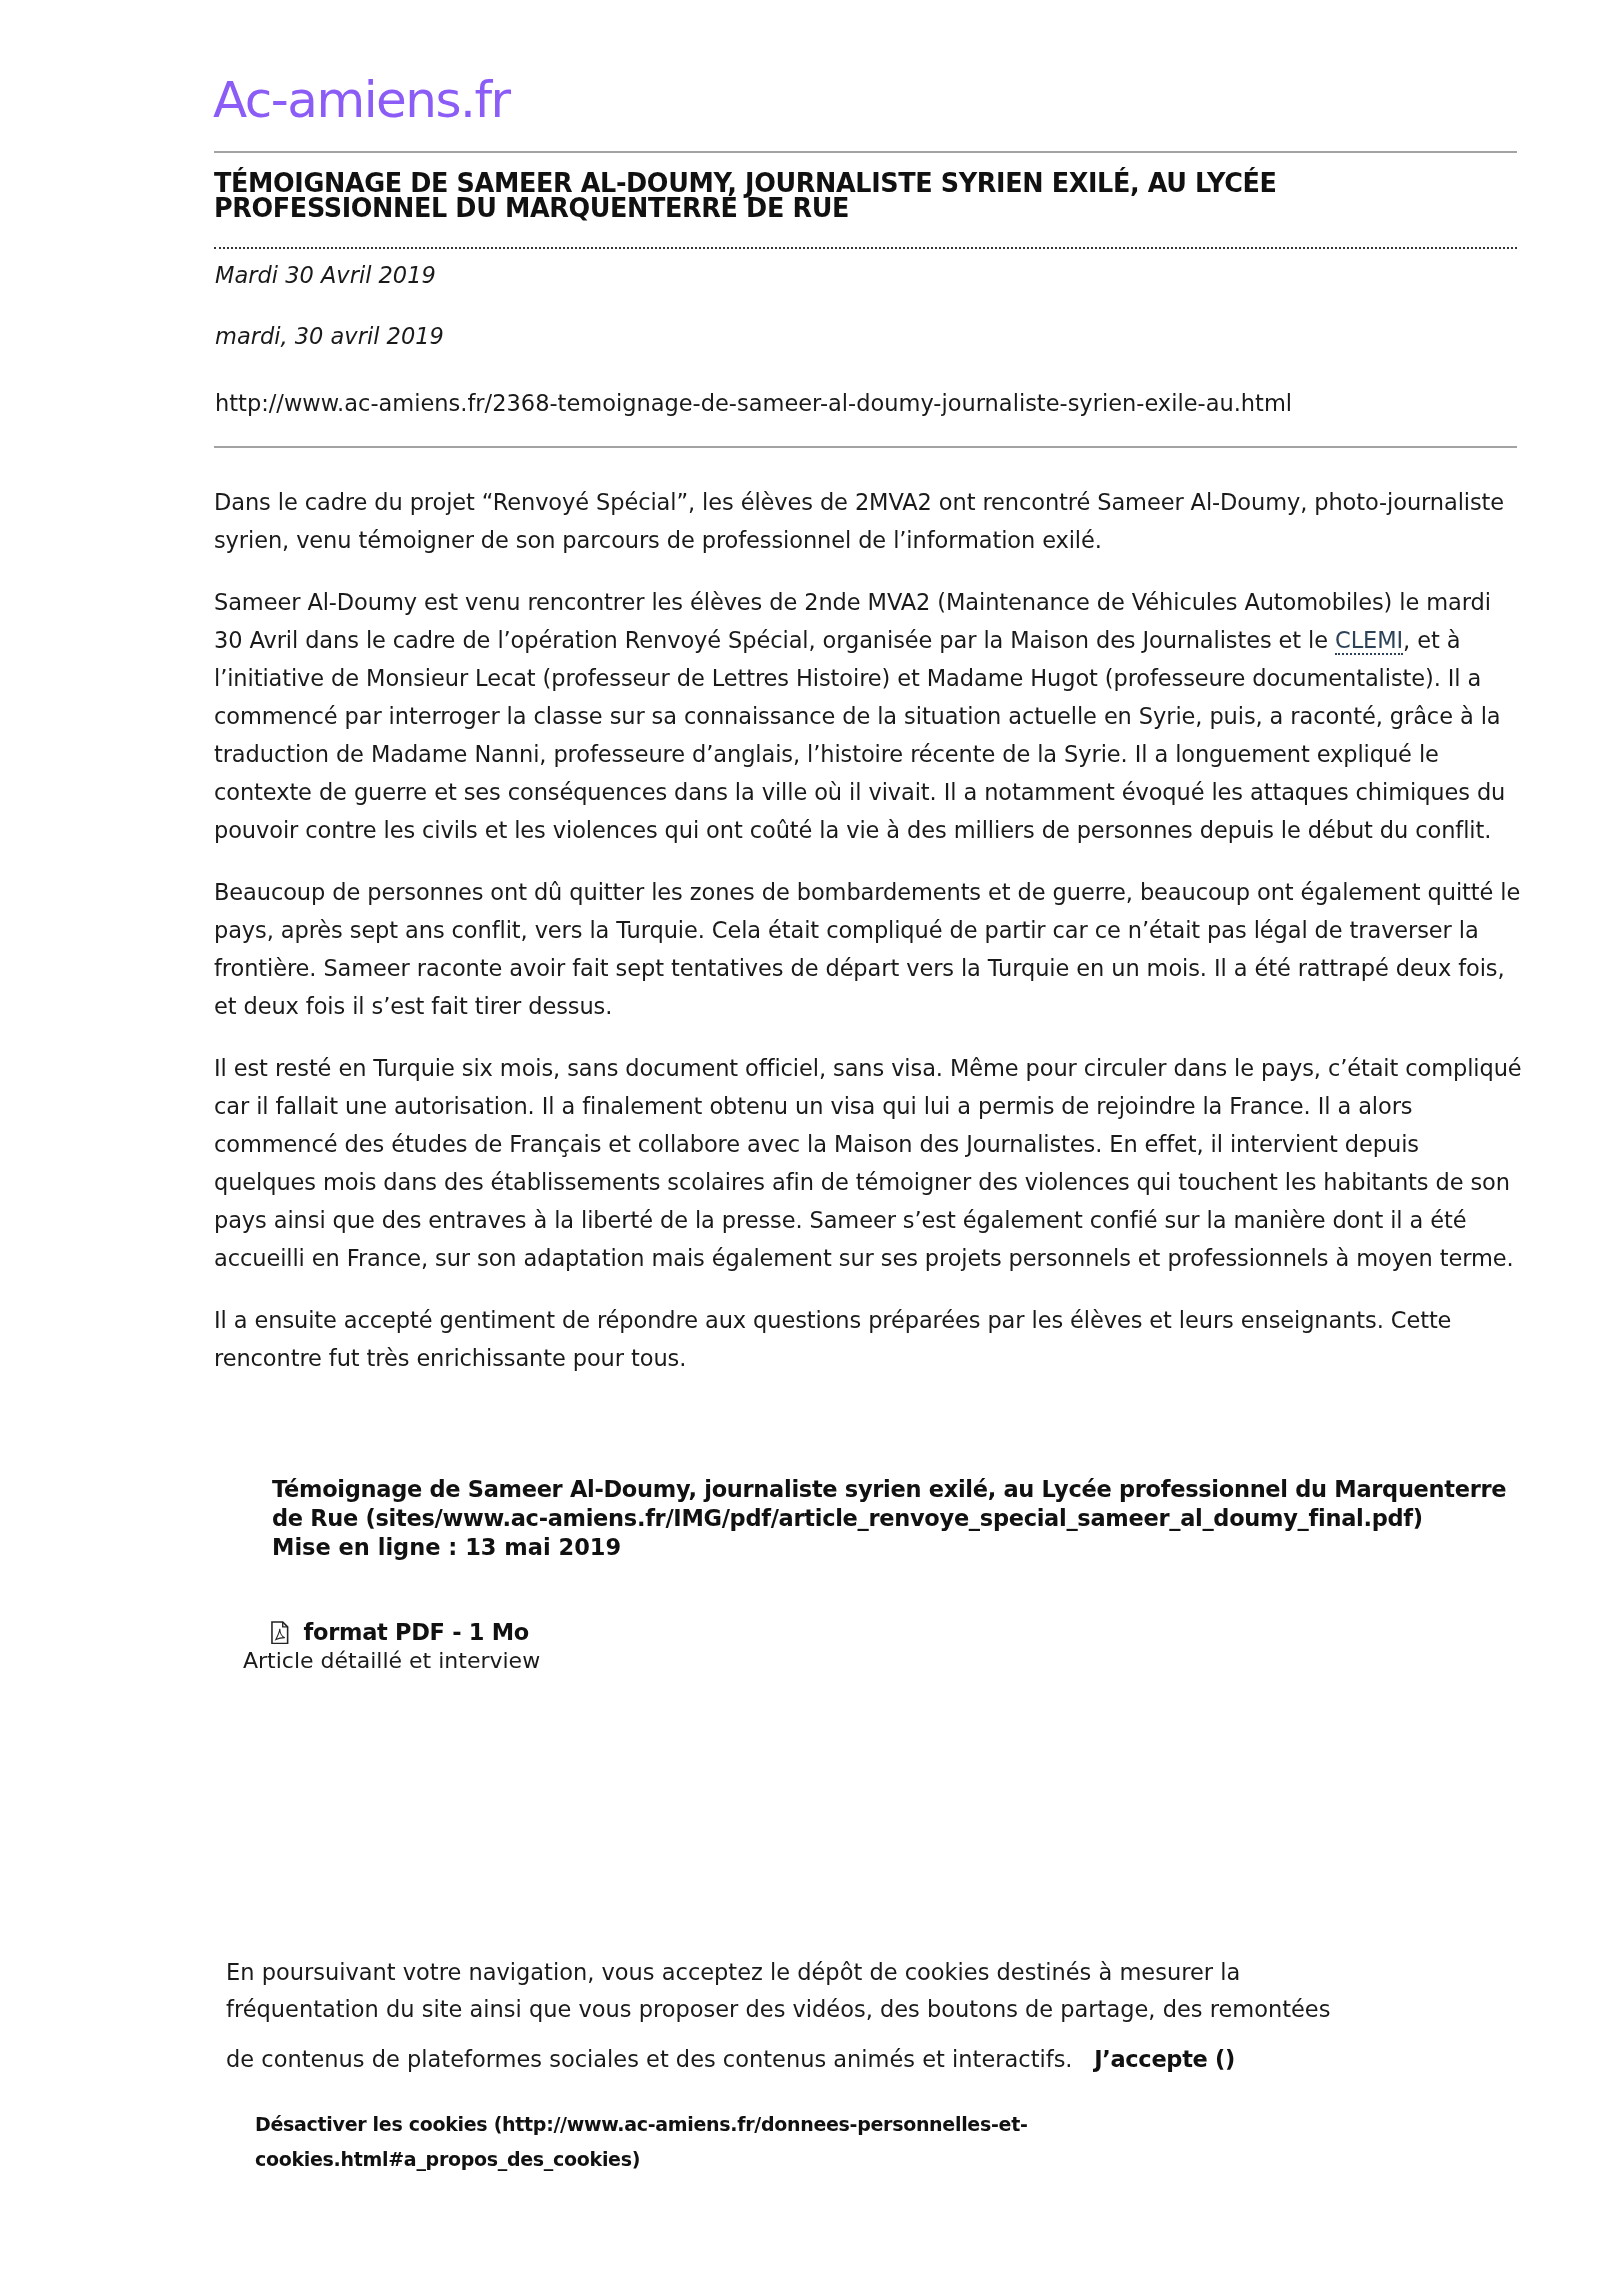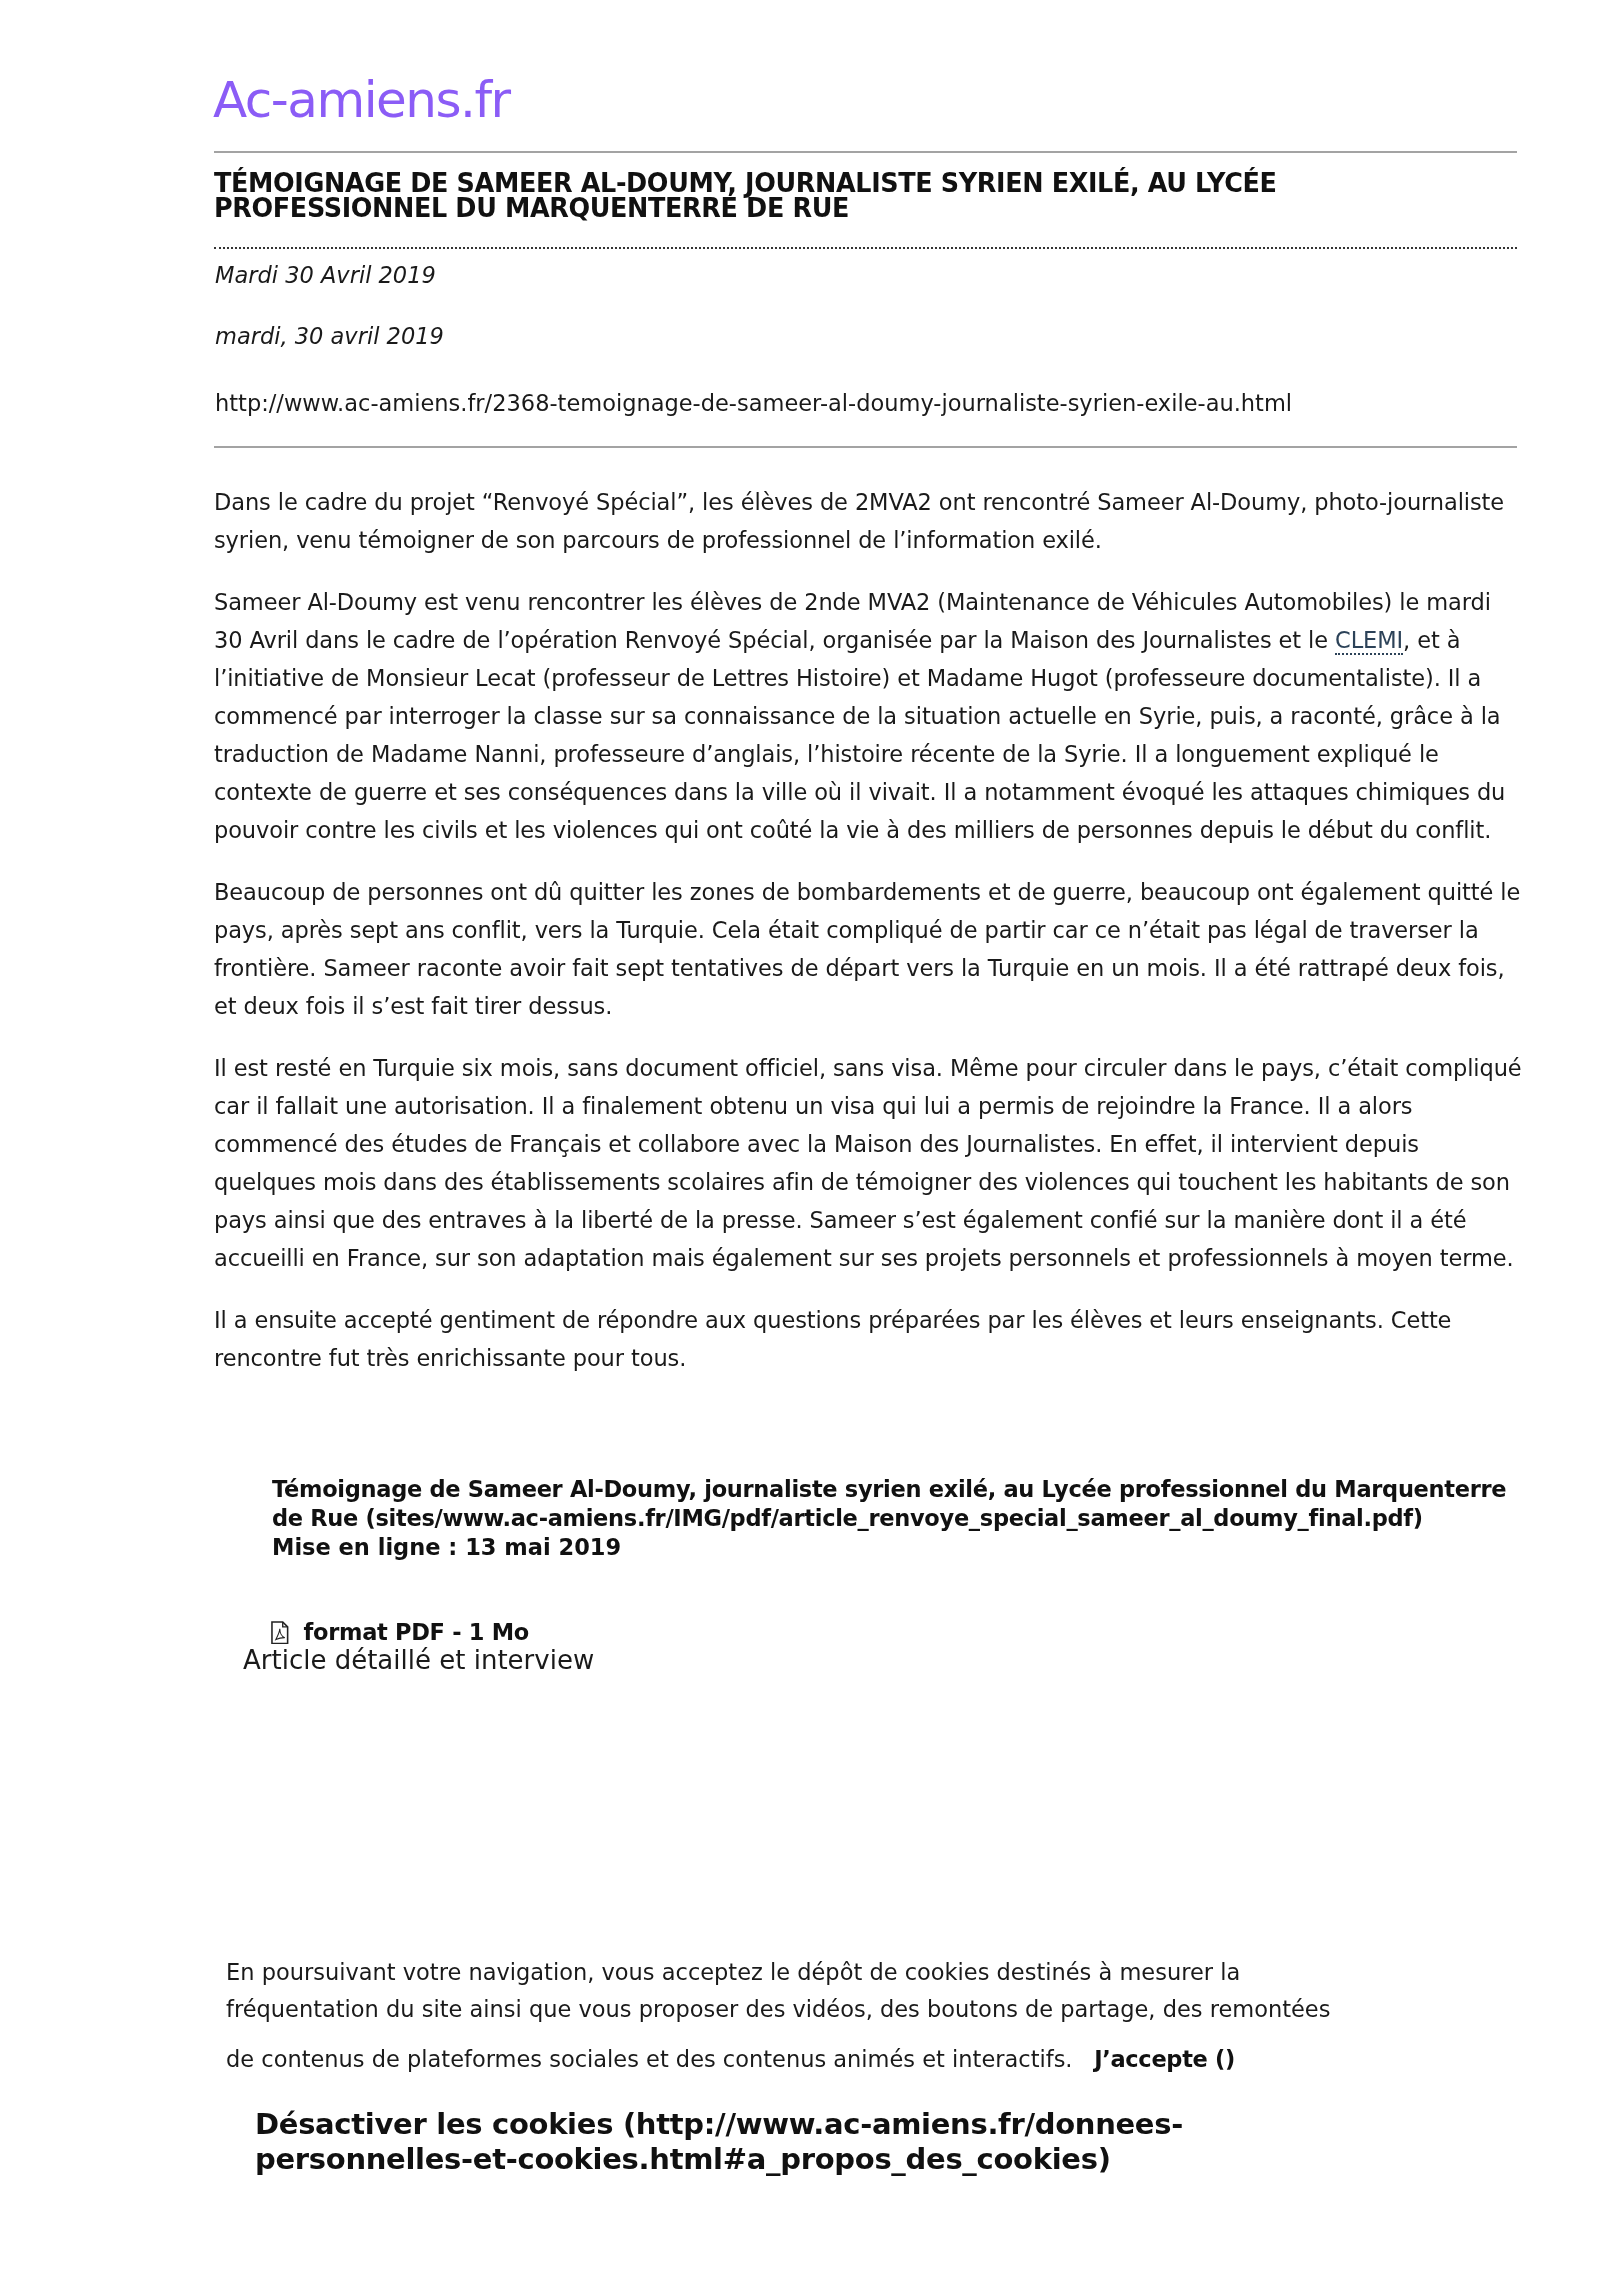--- a/index.html
+++ b/index.html
@@ -38,27 +38,27 @@
     abbr.clemi {
       color: #2c4258; text-decoration: none;
       border-bottom: 2px dotted #2c4258;
     }
 
     .attachment { left: 272px; top: 1475px; width: 1245px; }
     .att-title { font-size: 22.5px; line-height: 29px; font-weight: 600; color: #111; letter-spacing: -0.3px; }
     .att-date { font-size: 22.5px; line-height: 29px; font-weight: 600; color: #111; }
     .att-format { left: 270px; top: 1619px; font-size: 22.5px; line-height: 27.4px; font-weight: bold; display: flex; align-items: center; gap: 14px; color: #111; letter-spacing: -0.3px; }
     .pdf-icon { width: 19.6px; height: 23.5px; display: inline-block; }
-    .att-desc { left: 243px; top: 1647px; font-size: 26px; line-height: 27.4px; color: #1a1a1a; }
+    .att-desc { left: 243px; top: 1647px; font-size: 22px; line-height: 27.4px; color: #1a1a1a; }
 
     .cookie { left: 226px; top: 1954px; width: 1206px; font-size: 22.5px; color: #1a1a1a; }
     .cookie-line { line-height: 37px; white-space: nowrap; }
     .cookie-line.last { margin-top: 12.7px; }
     .accept-btn { font-weight: bold; margin-left: 21.6px; cursor: pointer; color: #111; letter-spacing: -0.3px; }
-    .disable { left: 255px; top: 2107px; width: 980px; font-size: 29px; line-height: 35px; font-weight: 600; color: #111; letter-spacing: -0.3px; }
+    .disable { left: 255px; top: 2107px; width: 980px; font-size: 19px; line-height: 35px; font-weight: 600; color: #111; letter-spacing: -0.3px; }
     .disable-url { font-weight: 600; }
   </style>
 </head>
 <body>
 
 <div class="abs logo">Ac-amiens.fr</div>
 <div class="abs rule top"></div>
 
 <h1 class="abs title" style="margin:0;">Témoignage de Sameer Al-Doumy, journaliste syrien exilé, au Lycée professionnel du Marquenterre de Rue</h1>
 <div class="abs title-underline"></div>

